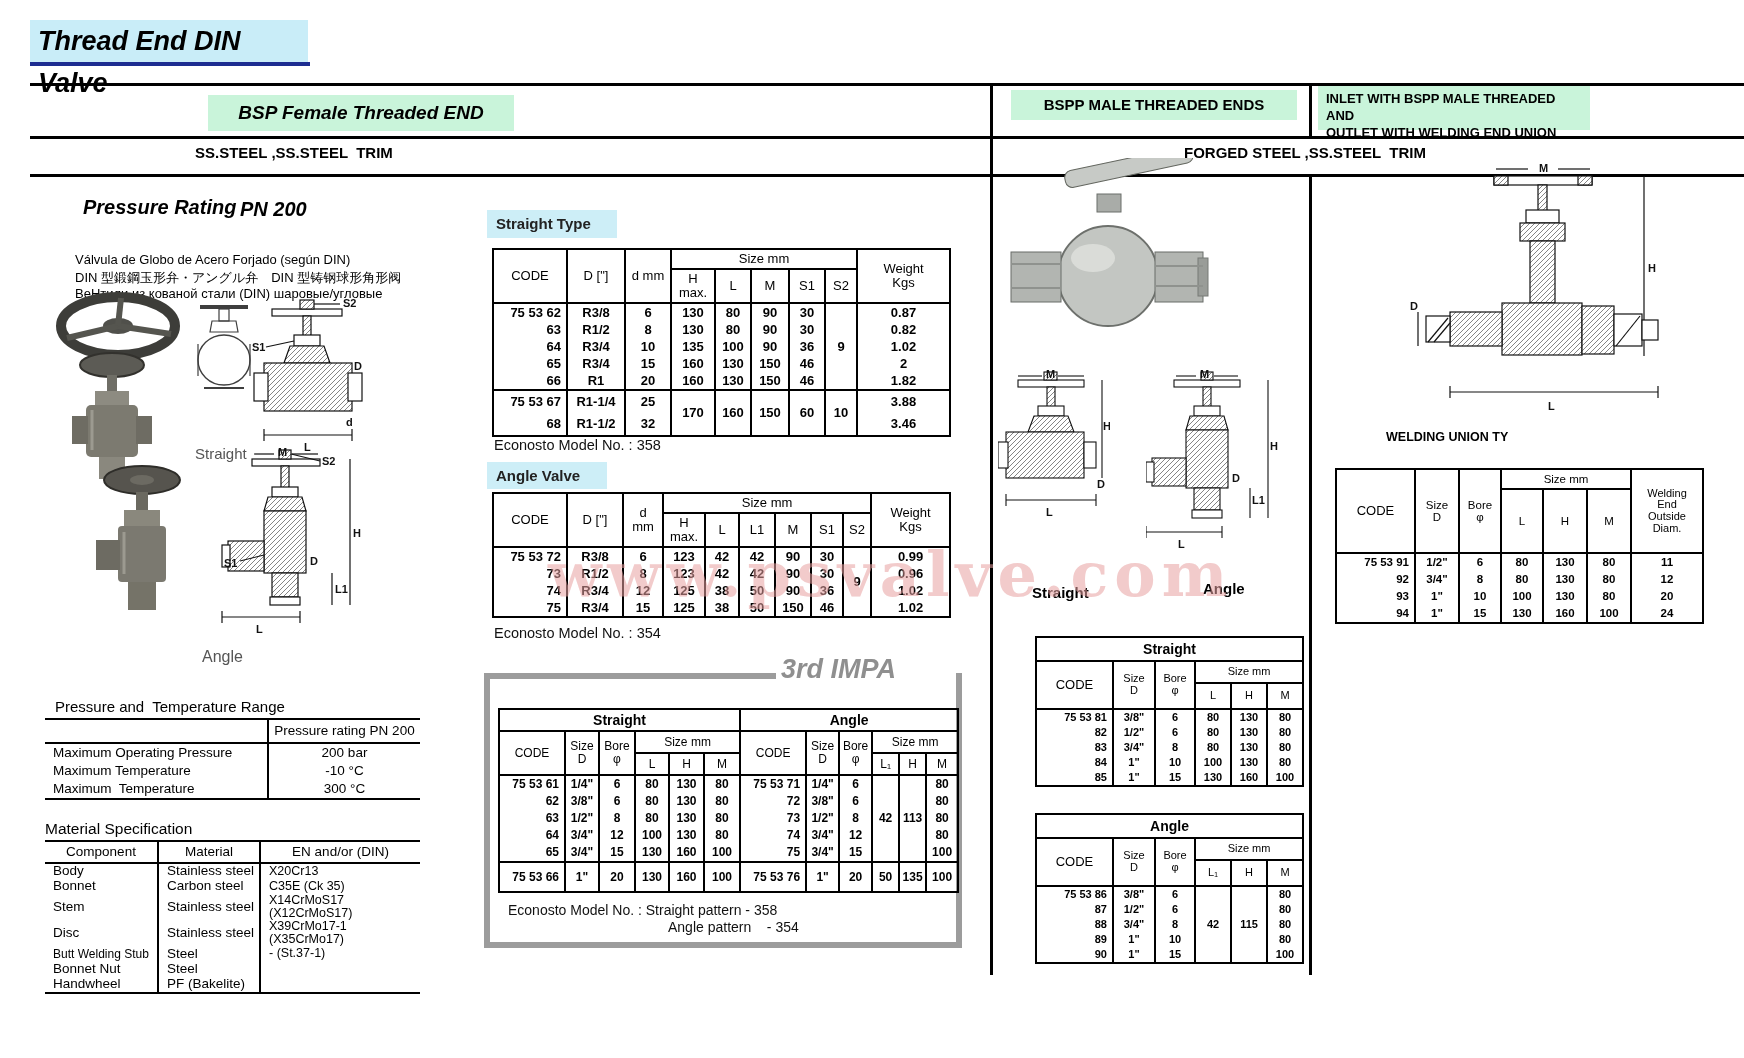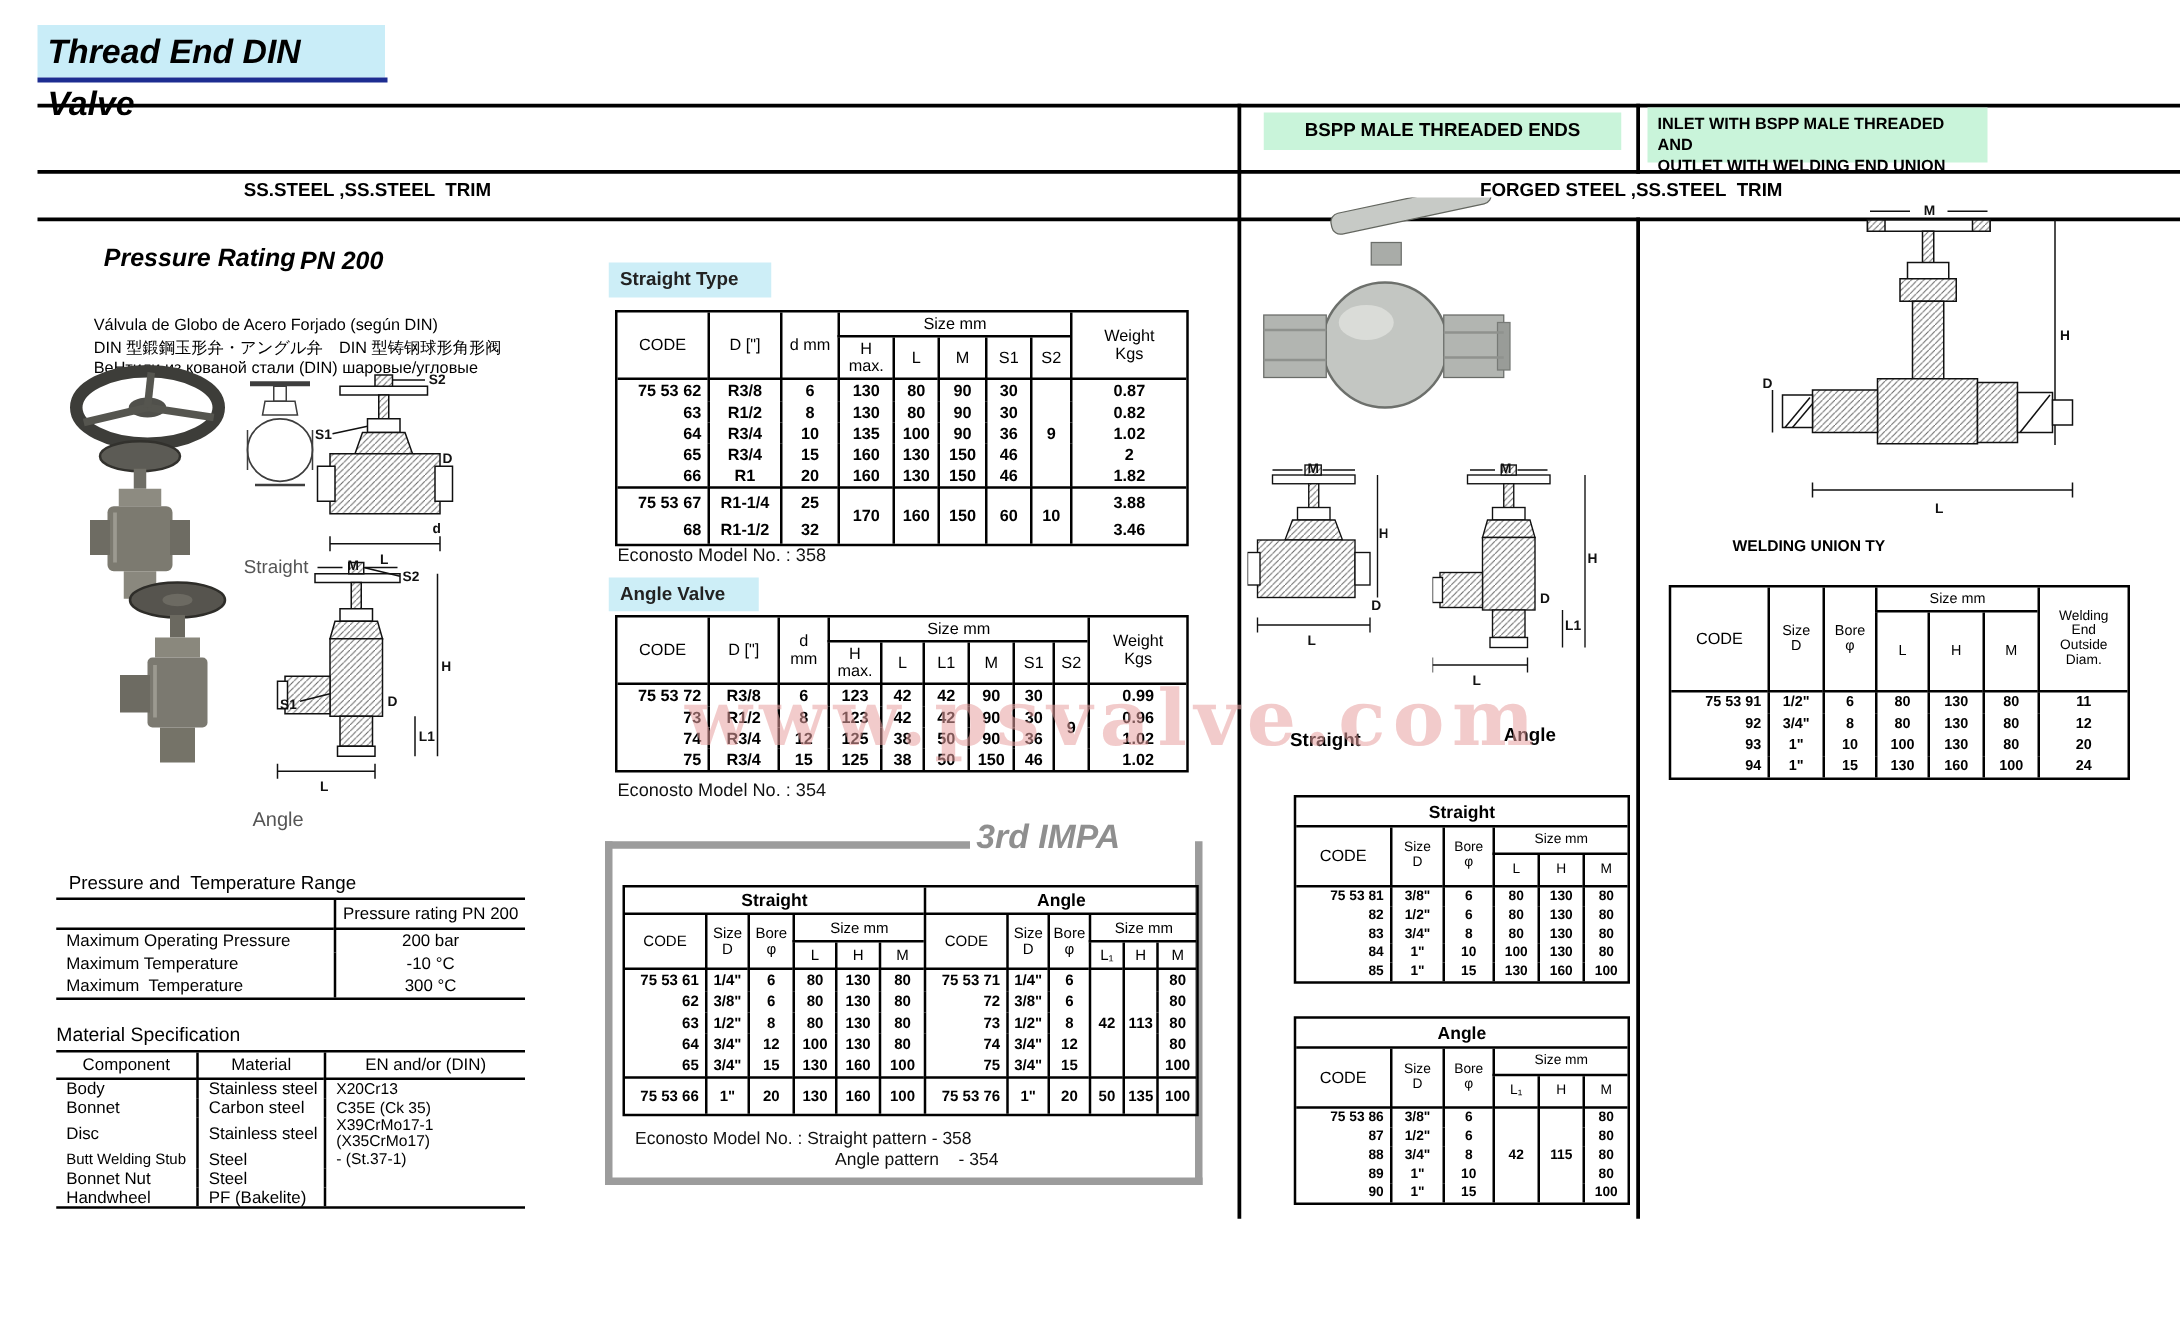--- a/index.html
+++ b/index.html
@@ -62,20 +62,21 @@
   <div class="title-box">Thread End DIN Valve</div>
   <div class="title-line"></div>
 
   <div class="hr" style="left:30px;top:83px;width:1714px"></div>
   <div class="hr" style="left:30px;top:136px;width:1714px"></div>
   <div class="hr" style="left:30px;top:174px;width:1714px"></div>
   <div class="vr" style="left:990px;top:83px;height:892px"></div>
   <div class="vr" style="left:1309px;top:83px;height:56px"></div>
   <div class="vr" style="left:1309px;top:174px;height:801px"></div>
 
+  <div class="greenbox" style="left:208px;top:95px;width:306px;height:36px;font-size:19px;font-style:italic;line-height:36px">BSP Female Threaded END</div>
   <div class="abs pre" style="left:195px;top:144px;width:320px;text-align:left;font-weight:700;font-size:15px">SS.STEEL ,SS.STEEL  TRIM</div>
   <div class="greenbox" style="left:1011px;top:90px;width:286px;height:30px;font-size:15px;line-height:30px">BSPP MALE THREADED ENDS</div>
   <div class="greenbox pl" style="left:1318px;top:86px;width:272px;height:44px;font-size:13px;line-height:17px;text-align:left;padding:4px 8px">INLET WITH BSPP MALE THREADED AND
 OUTLET WITH WELDING END UNION</div>
   <div class="abs pre" style="left:1140px;top:144px;width:330px;text-align:center;font-weight:700;font-size:15px">FORGED STEEL ,SS.STEEL  TRIM</div>
 
   <div class="abs" style="left:83px;top:196px;font-size:20px;font-weight:700;font-style:italic">Pressure Rating</div>
   <div class="abs" style="left:240px;top:198px;font-size:20px;font-weight:700;font-style:italic">PN 200</div>
   <div class="abs" style="left:75px;top:252px;font-size:13px">Válvula de Globo de Acero Forjado (según DIN)</div>
   <div class="abs" style="left:75px;top:269px;font-size:13px">DIN 型鍛鋼玉形弁・アングル弁　DIN 型铸钢球形角形阀</div>
@@ -222,20 +223,25 @@
     </tr>
     <tr style="height:15px">
           <td class="lab">Body</td>
           <td class="bl lab">Stainless steel</td>
           <td class="bl lab" style="font-size:12.5px">X20Cr13</td>
         </tr>
     <tr style="height:15px">
           <td class="lab">Bonnet</td>
           <td class="bl lab">Carbon steel</td>
           <td class="bl lab" style="font-size:12.5px">C35E (Ck 35)</td>
+        </tr>
+    <tr style="height:15px">
+          <td class="lab">Stem</td>
+          <td class="bl lab">Stainless steel</td>
+          <td class="bl lab" style="font-size:12.5px">X14CrMoS17 (X12CrMoS17)</td>
         </tr>
     <tr style="height:15px">
           <td class="lab">Disc</td>
           <td class="bl lab">Stainless steel</td>
           <td class="bl lab" style="font-size:12.5px">X39CrMo17-1 (X35CrMo17)</td>
         </tr>
     <tr style="height:15px">
           <td class="lab" style="font-size:12px">Butt Welding Stub</td>
           <td class="bl lab">Steel</td>
           <td class="bl lab" style="font-size:12.5px">- (St.37-1)</td>

